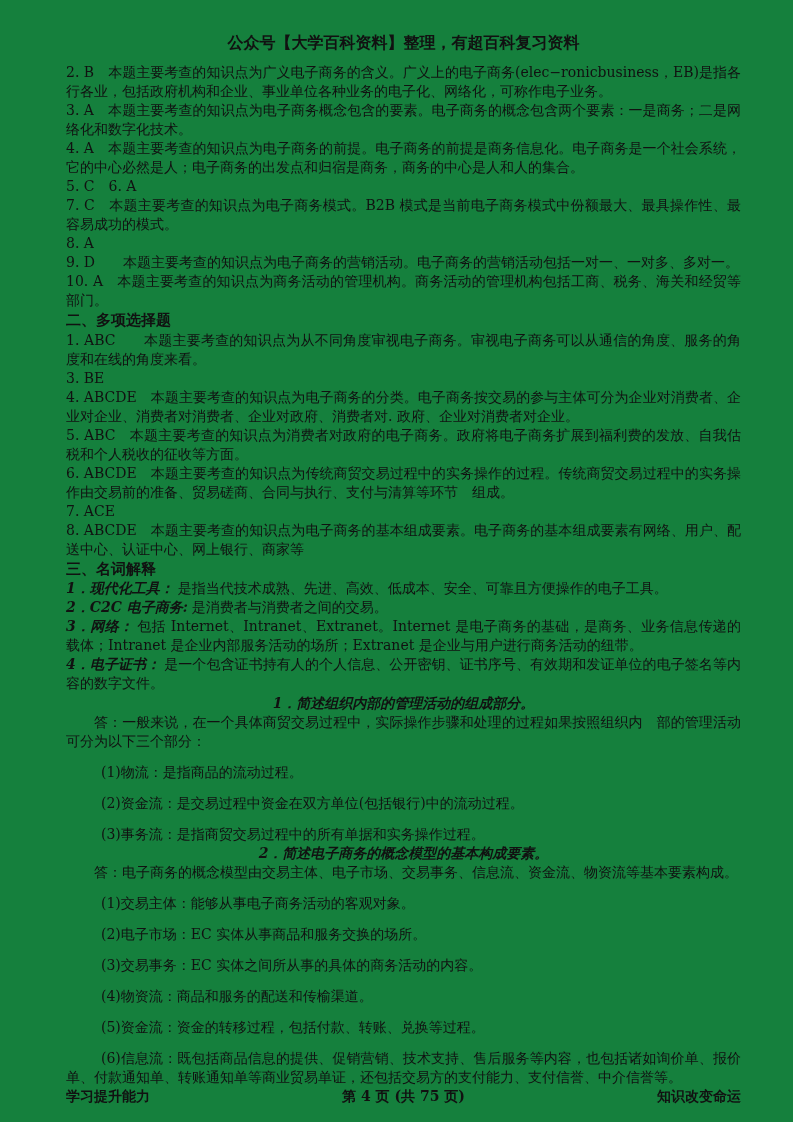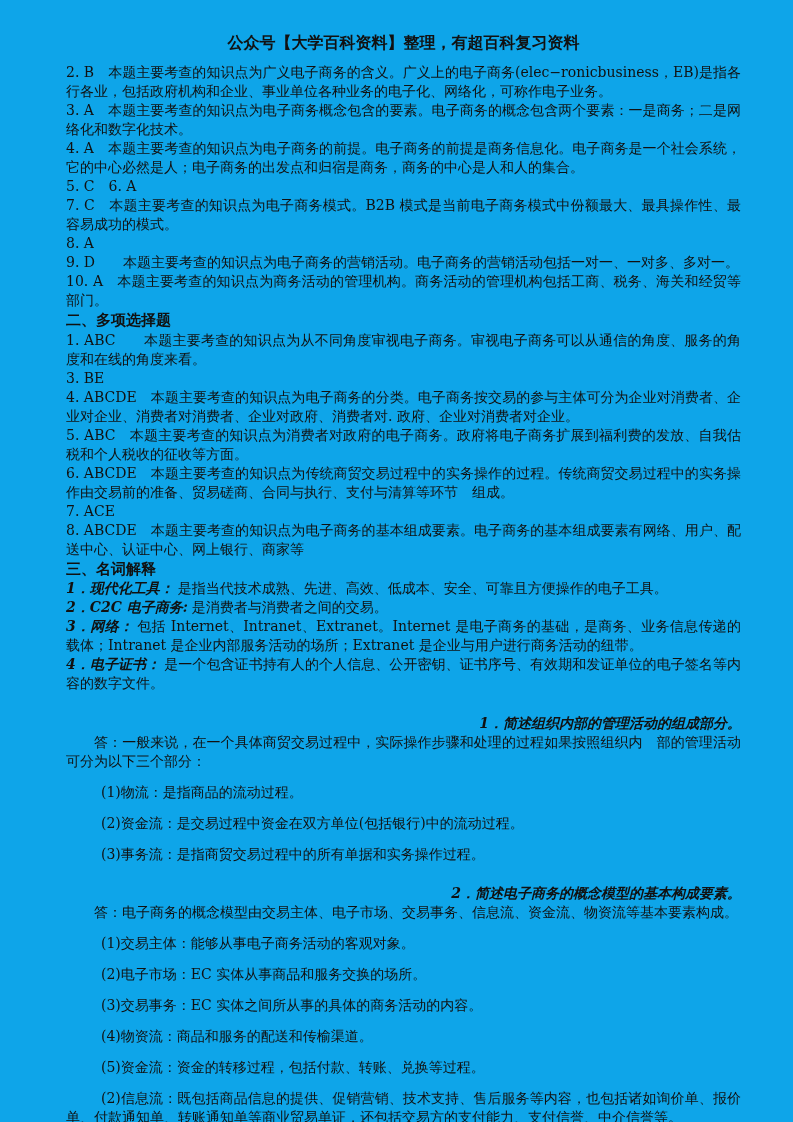--- a/index.html
+++ b/index.html
@@ -5,21 +5,21 @@
   html, body {
     margin: 0;
     padding: 0;
     background: #ffffff;
   }
   .page {
     position: relative;
     width: 793px;
     height: 1122px;
     margin: 0 auto;
-    background: #0ea5e9;
+    background: #15803d;
     color: #111111;
     font-family: "DejaVu Serif", "Liberation Serif", serif;
     font-size: 14px;
     line-height: 1.36;
     box-sizing: border-box;
     padding: 32px 52px 0 66px;
     overflow: hidden;
   }
   .doc-header {
     text-align: center;
@@ -39,22 +39,21 @@
     text-align: left;
   }
   p.term .term-label {
     font-weight: bold;
     font-style: italic;
     padding-right: 4px;
   }
   p.question {
     font-weight: bold;
     font-style: italic;
-    text-align: right;
-    margin-top: 20px;
+    text-align: center;
   }
   p.answer {
     text-indent: 2em;
   }
   p.subitem {
     text-indent: 2.5em;
     margin-top: 12px;
   }
   .doc-footer {
     display: flex;
@@ -107,21 +106,21 @@
     <p class="subitem">(2)资金流：是交易过程中资金在双方单位(包括银行)中的流动过程。</p>
     <p class="subitem">(3)事务流：是指商贸交易过程中的所有单据和实务操作过程。</p>
 
     <p class="question">2．简述电子商务的概念模型的基本构成要素。</p>
     <p class="answer">答：电子商务的概念模型由交易主体、电子市场、交易事务、信息流、资金流、物资流等基本要素构成。</p>
     <p class="subitem">(1)交易主体：能够从事电子商务活动的客观对象。</p>
     <p class="subitem">(2)电子市场：EC 实体从事商品和服务交换的场所。</p>
     <p class="subitem">(3)交易事务：EC 实体之间所从事的具体的商务活动的内容。</p>
     <p class="subitem">(4)物资流：商品和服务的配送和传榆渠道。</p>
     <p class="subitem">(5)资金流：资金的转移过程，包括付款、转账、兑换等过程。</p>
-    <p class="subitem">(2)信息流：既包括商品信息的提供、促销营销、技术支持、售后服务等内容，也包括诸如询价单、报价单、付款通知单、转账通知单等商业贸易单证，还包括交易方的支付能力、支付信誉、中介信誉等。</p>
+    <p class="subitem">(6)信息流：既包括商品信息的提供、促销营销、技术支持、售后服务等内容，也包括诸如询价单、报价单、付款通知单、转账通知单等商业贸易单证，还包括交易方的支付能力、支付信誉、中介信誉等。</p>
   </div>
 
   <div class="doc-footer">
     <span class="f-left">学习提升能力</span>
     <span class="f-center">第 4 页 (共 75 页)</span>
     <span class="f-right">知识改变命运</span>
   </div>
 
 </div>
 

